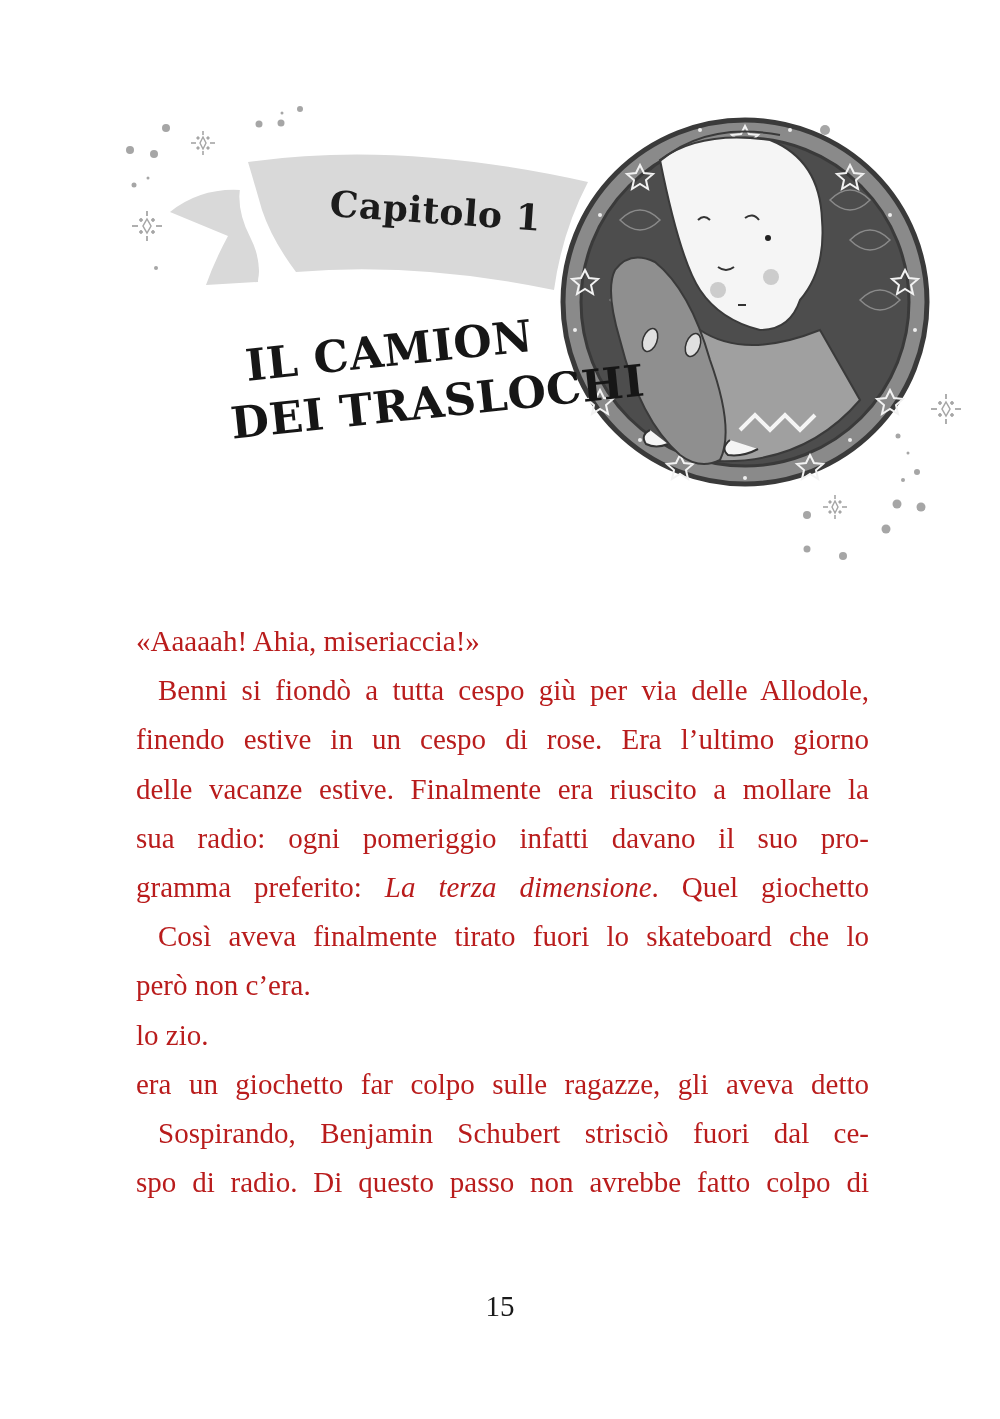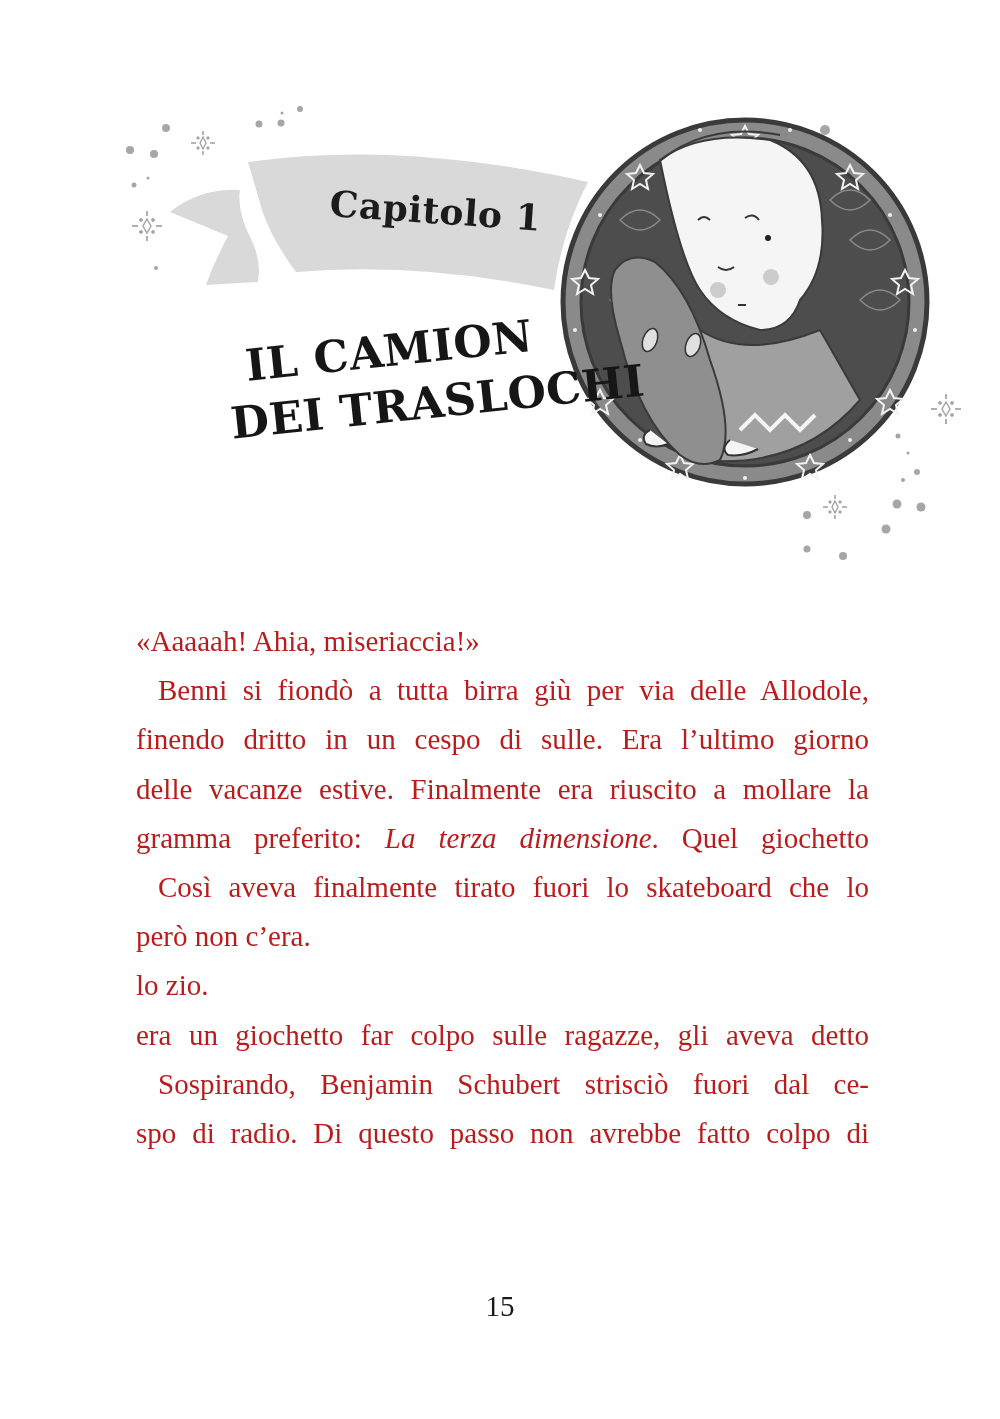--- a/index.html
+++ b/index.html
@@ -228,23 +228,24 @@
 
     <div class="chapter-label">Capitolo 1</div>
     <div class="chapter-title">
       <span>IL CAMION</span>
       <span>DEI TRASLOCHI</span>
     </div>
   </div>
 
   <div class="body-text">
     <span class="line">«Aaaaah! Ahia, miseriaccia!»</span>
-    <span class="line justify indent">Benni si fiondò a tutta birra giù per via delle Allodole,</span>
-    <span class="line justify">finendo dritto in un cespo di sulle. Era l’ultimo giorno</span>
+    <span class="line justify indent">Benni si fiondò a tutta cespo giù per via delle Allodole,</span>
+    <span class="line justify">finendo estive in un cespo di rose. Era l’ultimo giorno</span>
     <span class="line justify">delle vacanze estive. Finalmente era riuscito a mollare la</span>
+    <span class="line justify">sua radio: ogni pomeriggio infatti davano il suo pro-</span>
     <span class="line justify"><span>gramma preferito: </span><em>La terza dimensione</em><span>. Quel giochetto</span></span>
     <span class="line justify indent">Così aveva finalmente tirato fuori lo skateboard che lo</span>
     <span class="line">però non c’era.</span>
     <span class="line">lo zio.</span>
     <span class="line justify">era un giochetto far colpo sulle ragazze, gli aveva detto</span>
     <span class="line justify indent">Sospirando, Benjamin Schubert strisciò fuori dal ce-</span>
     <span class="line justify">spo di radio. Di questo passo non avrebbe fatto colpo di</span>
   </div>
 
   <div class="page-number">15</div>

